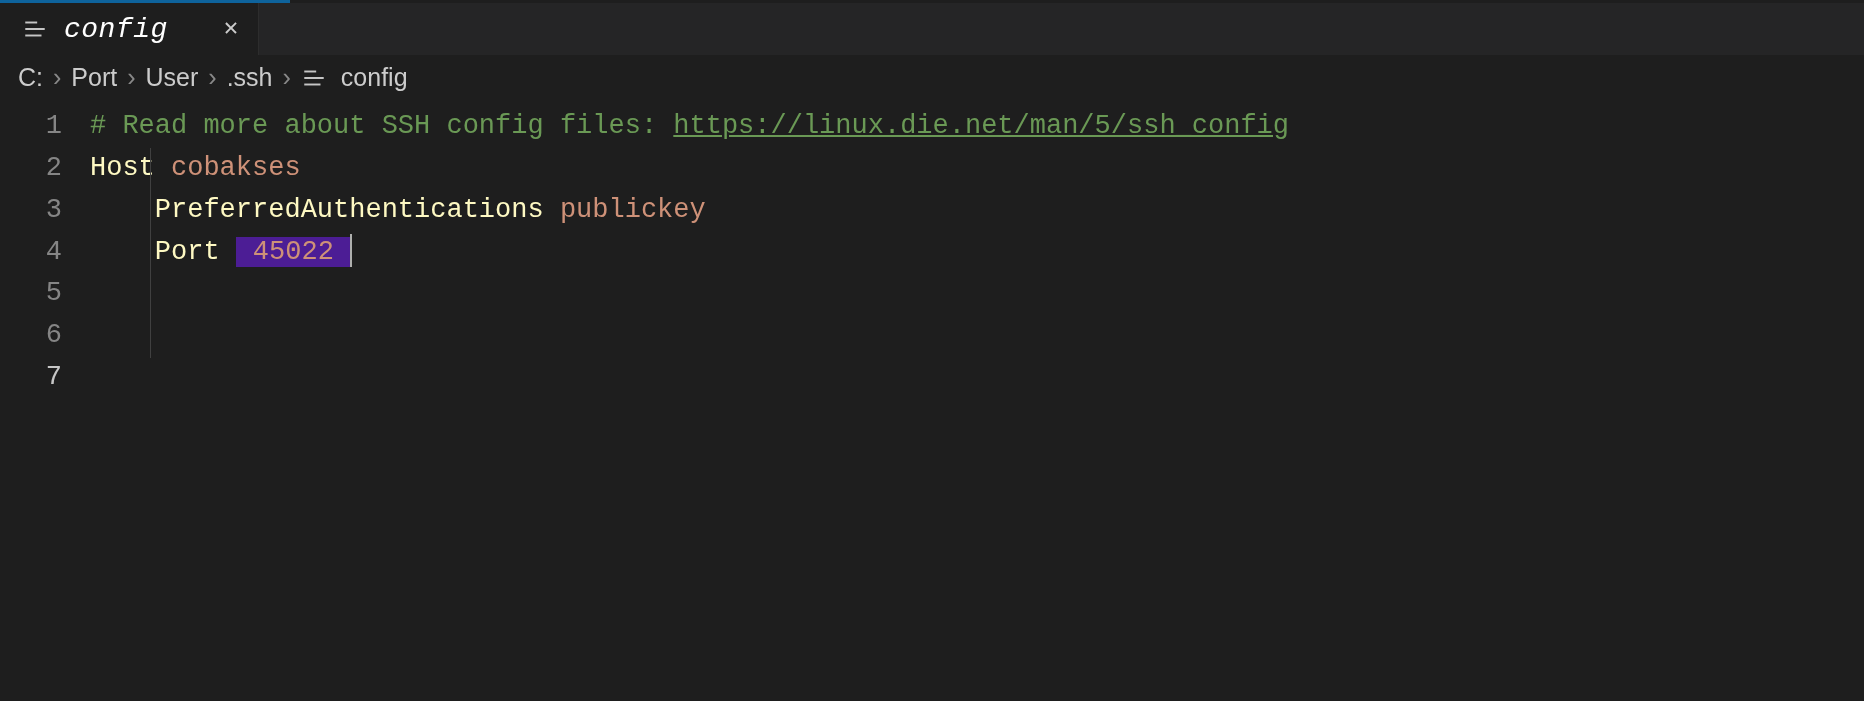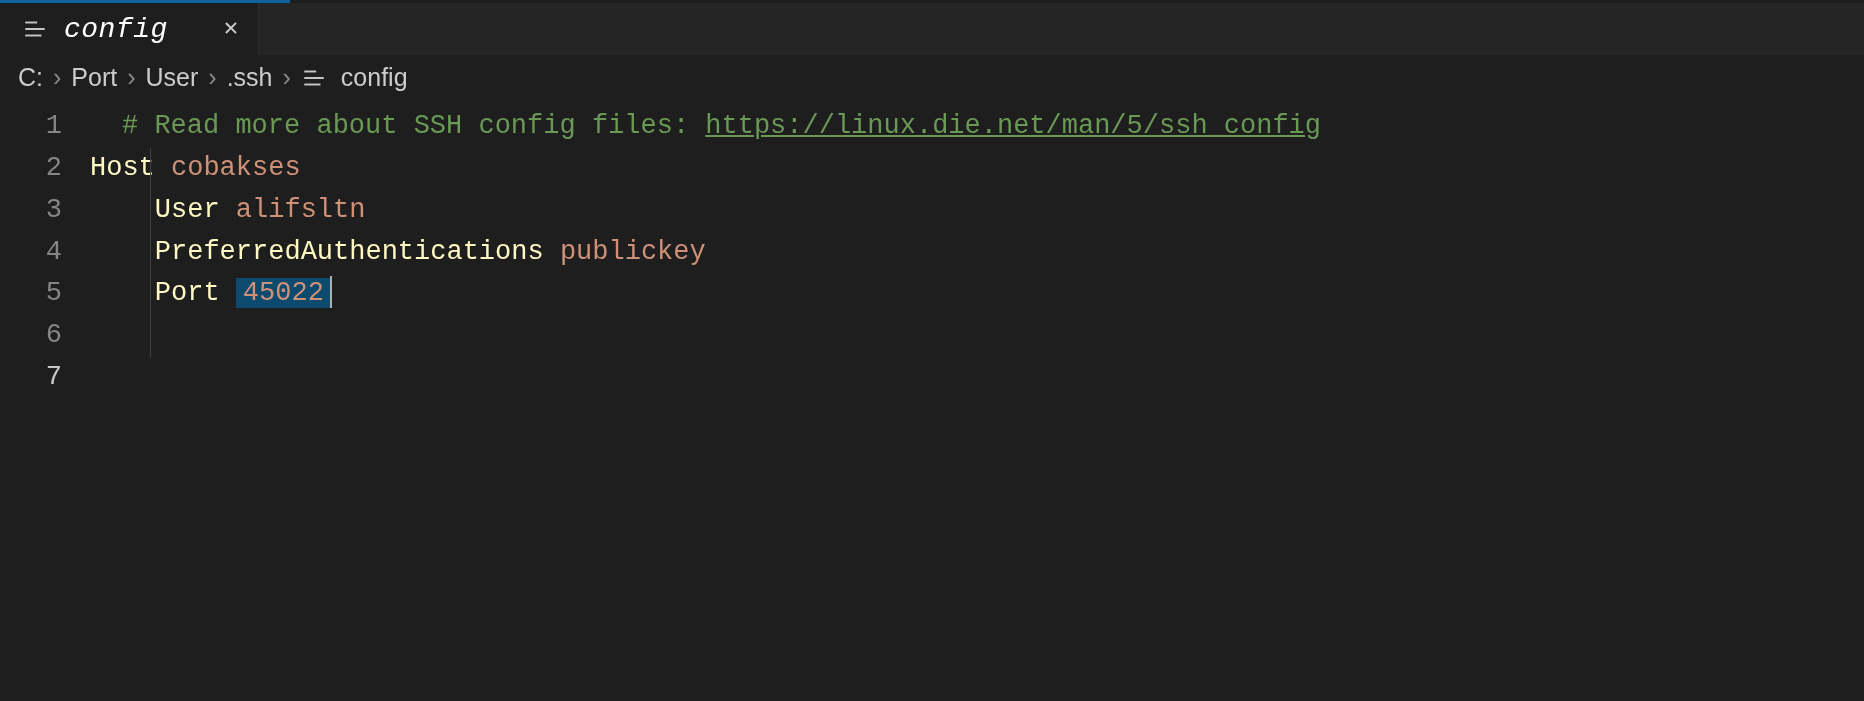--- a/index.html
+++ b/index.html
@@ -86,29 +86,29 @@
     top:42px;
     bottom:calc(100% - 300px);
     width:1px;
     background:#404040;
   }
   .indent-guide {
     height: 210px;
   }
 
   
-  .c-comment { color:#6A9955;margin-left:32px; }
+  .c-comment { color:#6A9955; }
   .c-link    { color:#6A9955; text-decoration:underline; text-decoration-color:#6A9955;text-align:center; }
   .c-key     { color:#fef9c3; }
   .c-val     { color:#ce9178; }
   .c-str     { color:#ce9178; }
 
   .selection {
-    background:#0c4a6e;
-    padding:0 7px;
+    background:#4c1d95;
+    padding:0 17px;
   }
   .cursor-caret {
     display:inline-block;
     width:2px;
     height:1.2em;
     background:#aeafad;
     vertical-align:text-bottom;
     margin-left:-1px;
   }
 
@@ -165,19 +165,18 @@
         <div class="ln">3</div>
         <div class="ln">4</div>
         <div class="ln">5</div>
         <div class="ln">6</div>
         <div class="ln active">7</div>
       </div>
     <div class="code">
       <div class="indent-guide"></div>
     <div class="line"><span class="c-comment"># Read more about SSH config files: </span><span class="c-link">https://linux.die.net/man/5/ssh_config</span></div>
         <div class="line"><span class="c-key">Host</span><span> </span><span class="c-val">cobakses</span></div>
-        <div class="line"><span>    </span><span class="c-key">User</span><span> </span><span class="c-val">alifsltn</span></div>
         <div class="line"><span>    </span><span class="c-key">PreferredAuthentications</span><span> </span><span class="c-val">publickey</span></div>
         <div class="line"><span>    </span><span class="c-key">Port</span><span> </span><span class="selection c-val">45022</span><span class="cursor-caret"></span></div>
       </div>
   </div>
 
 </div>
 
 </body></html>

